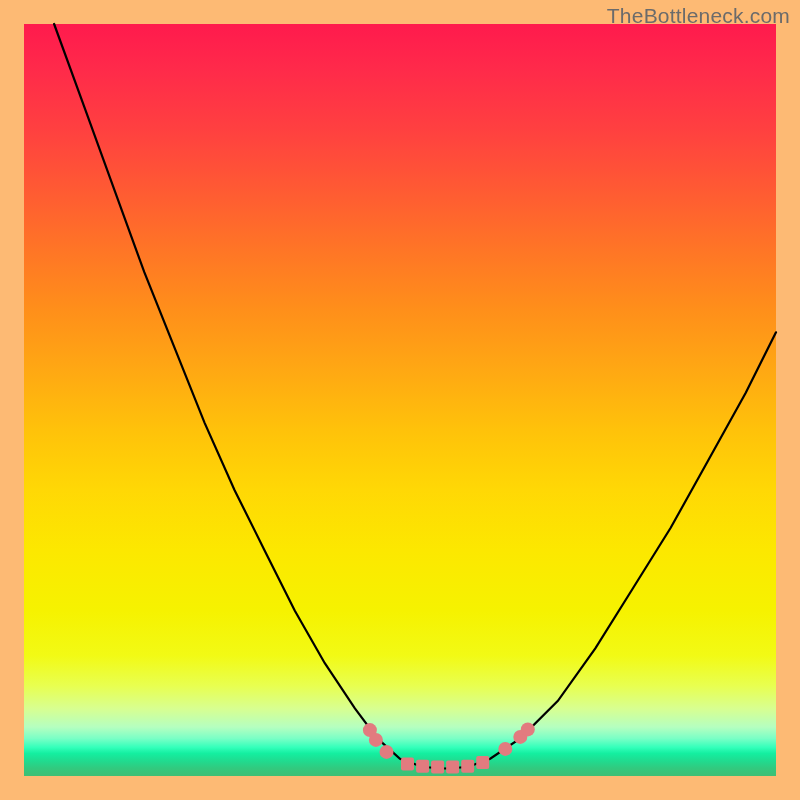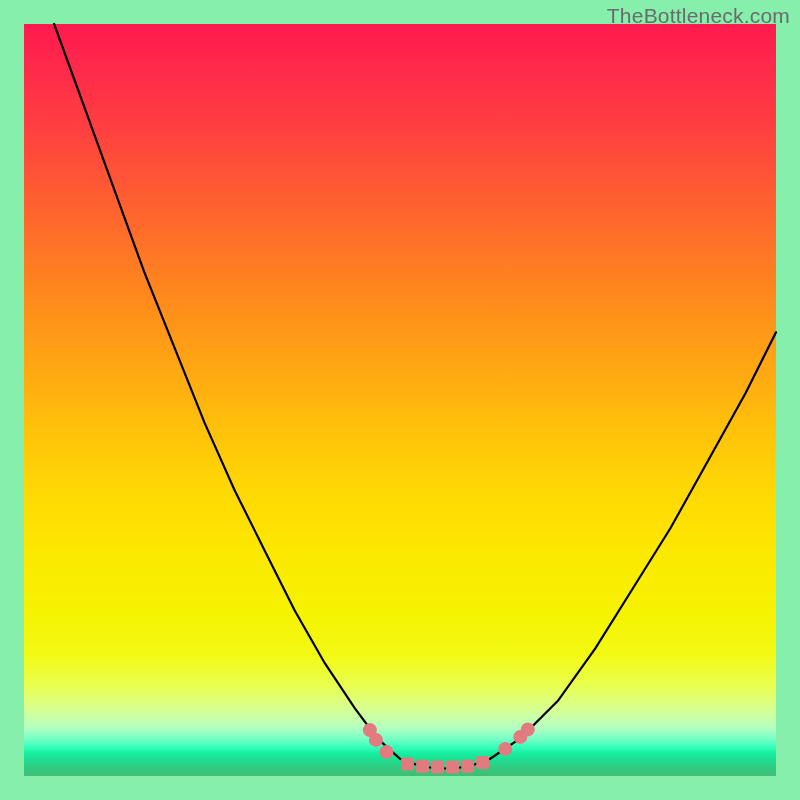--- a/index.html
+++ b/index.html
@@ -10,21 +10,21 @@
     overflow: hidden;
     background: #000;
     font-family: Arial, Helvetica, sans-serif;
   }
   .frame {
     position: absolute;
     left: 0;
     top: 0;
     width: 800px;
     height: 800px;
-    background: #86efac;
+    background: #fdba74;
   }
   .plot {
     position: absolute;
     left: 24px;
     top: 24px;
     width: 752px;
     height: 752px;
     
     background: linear-gradient(to bottom,
       #ff1a4d 0%,

